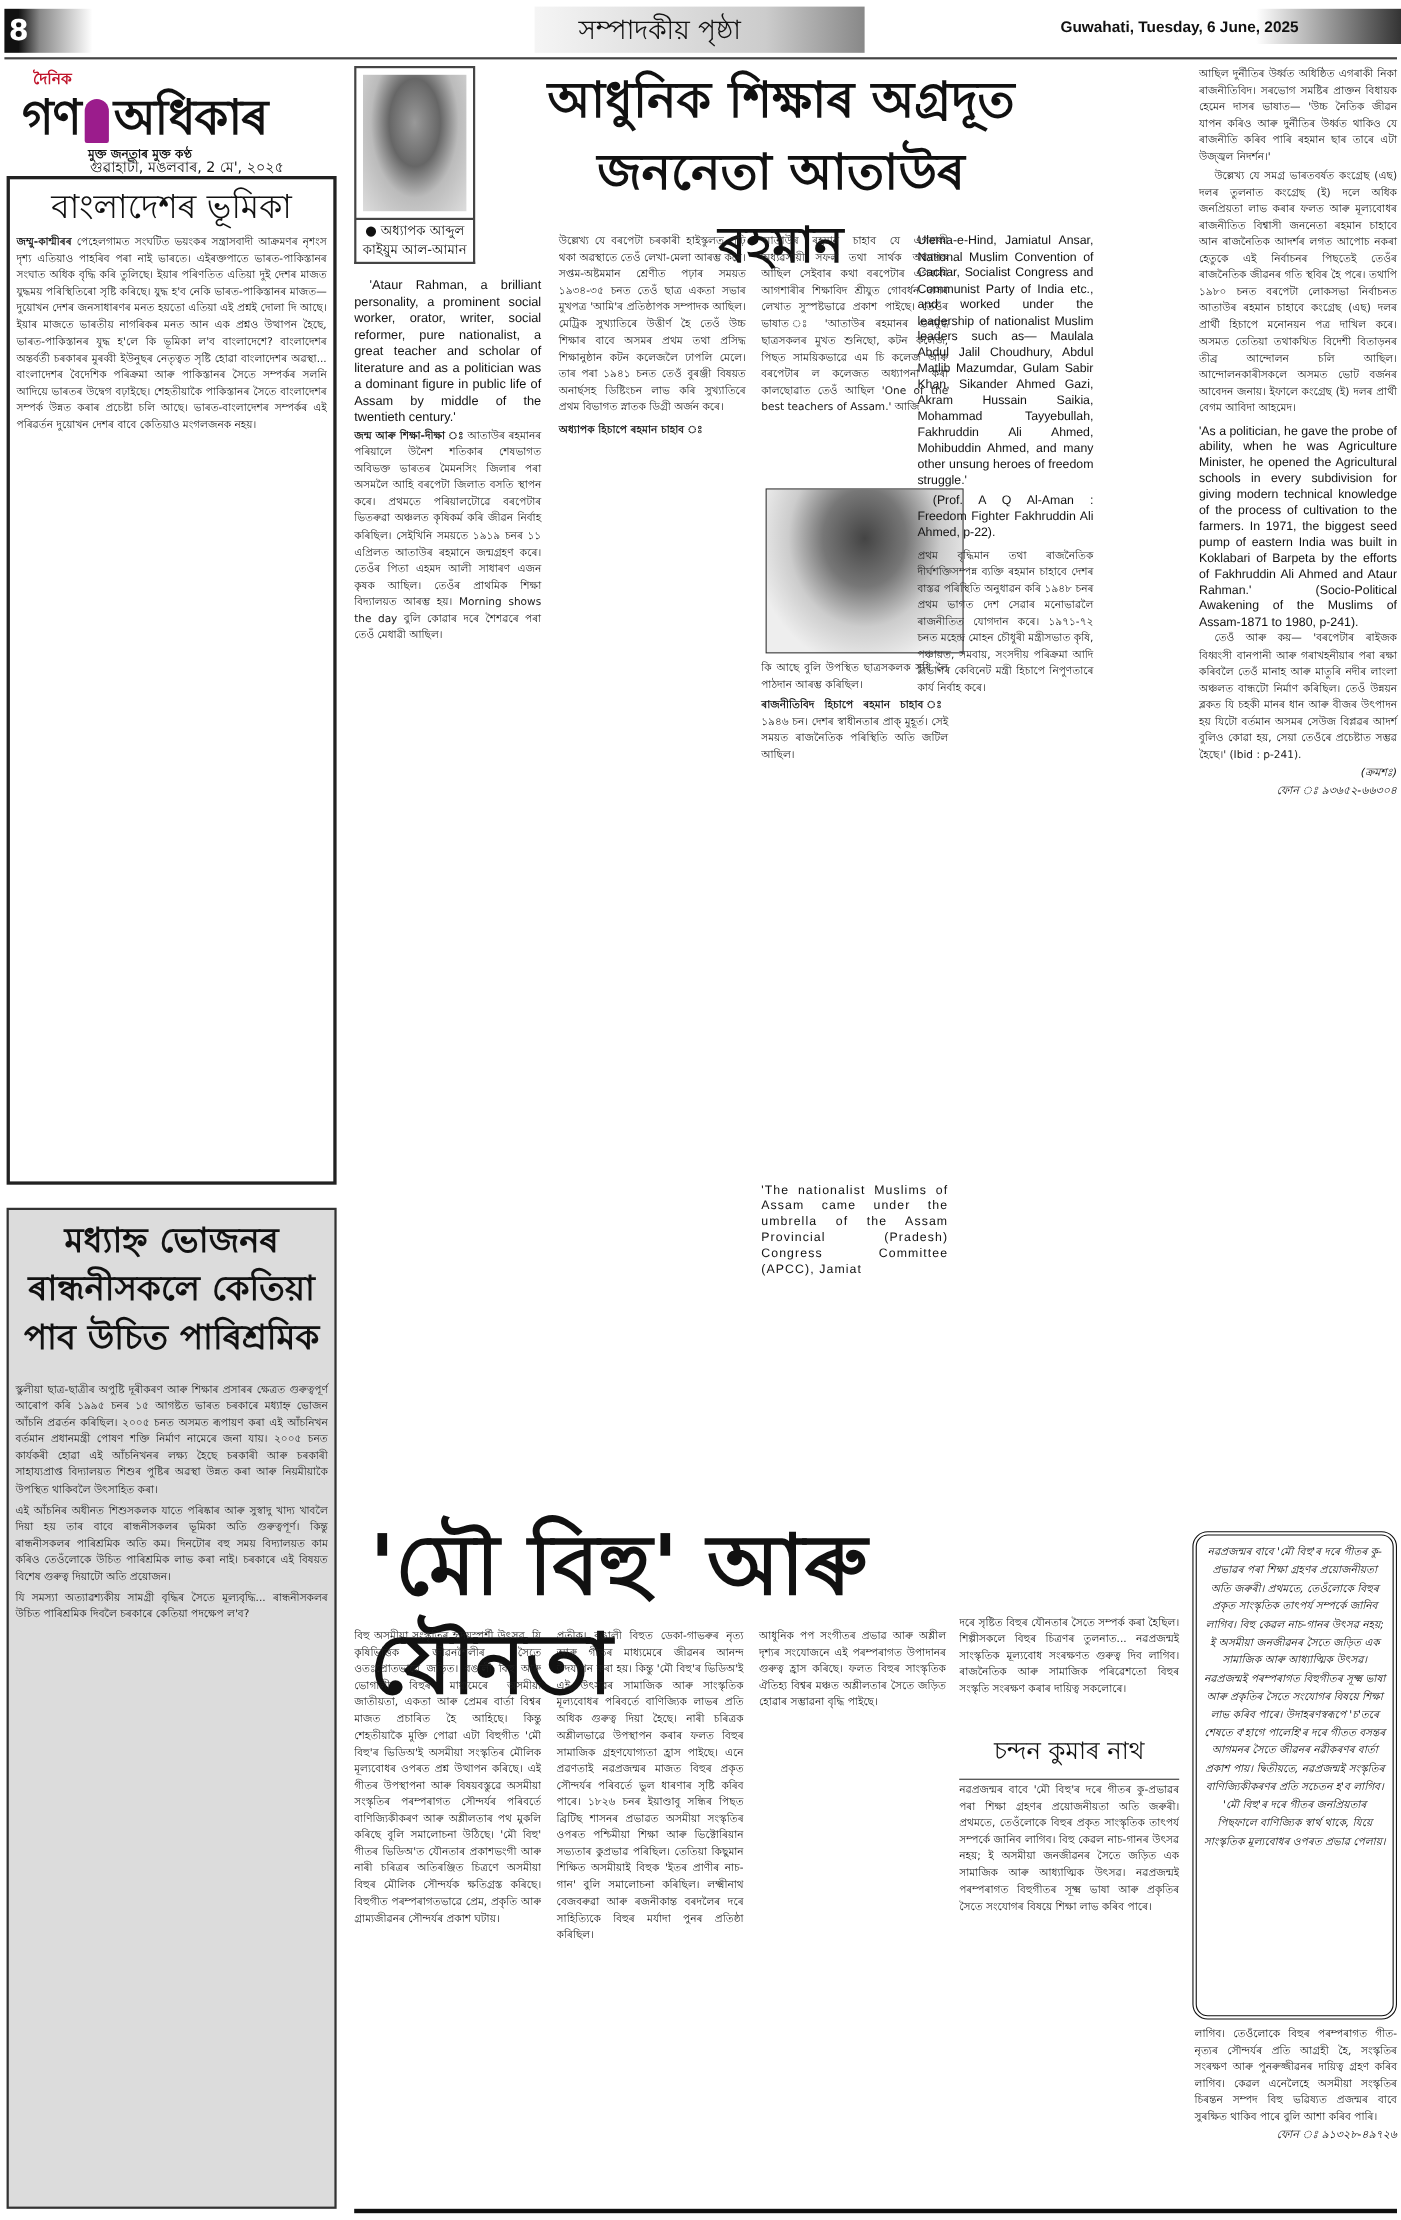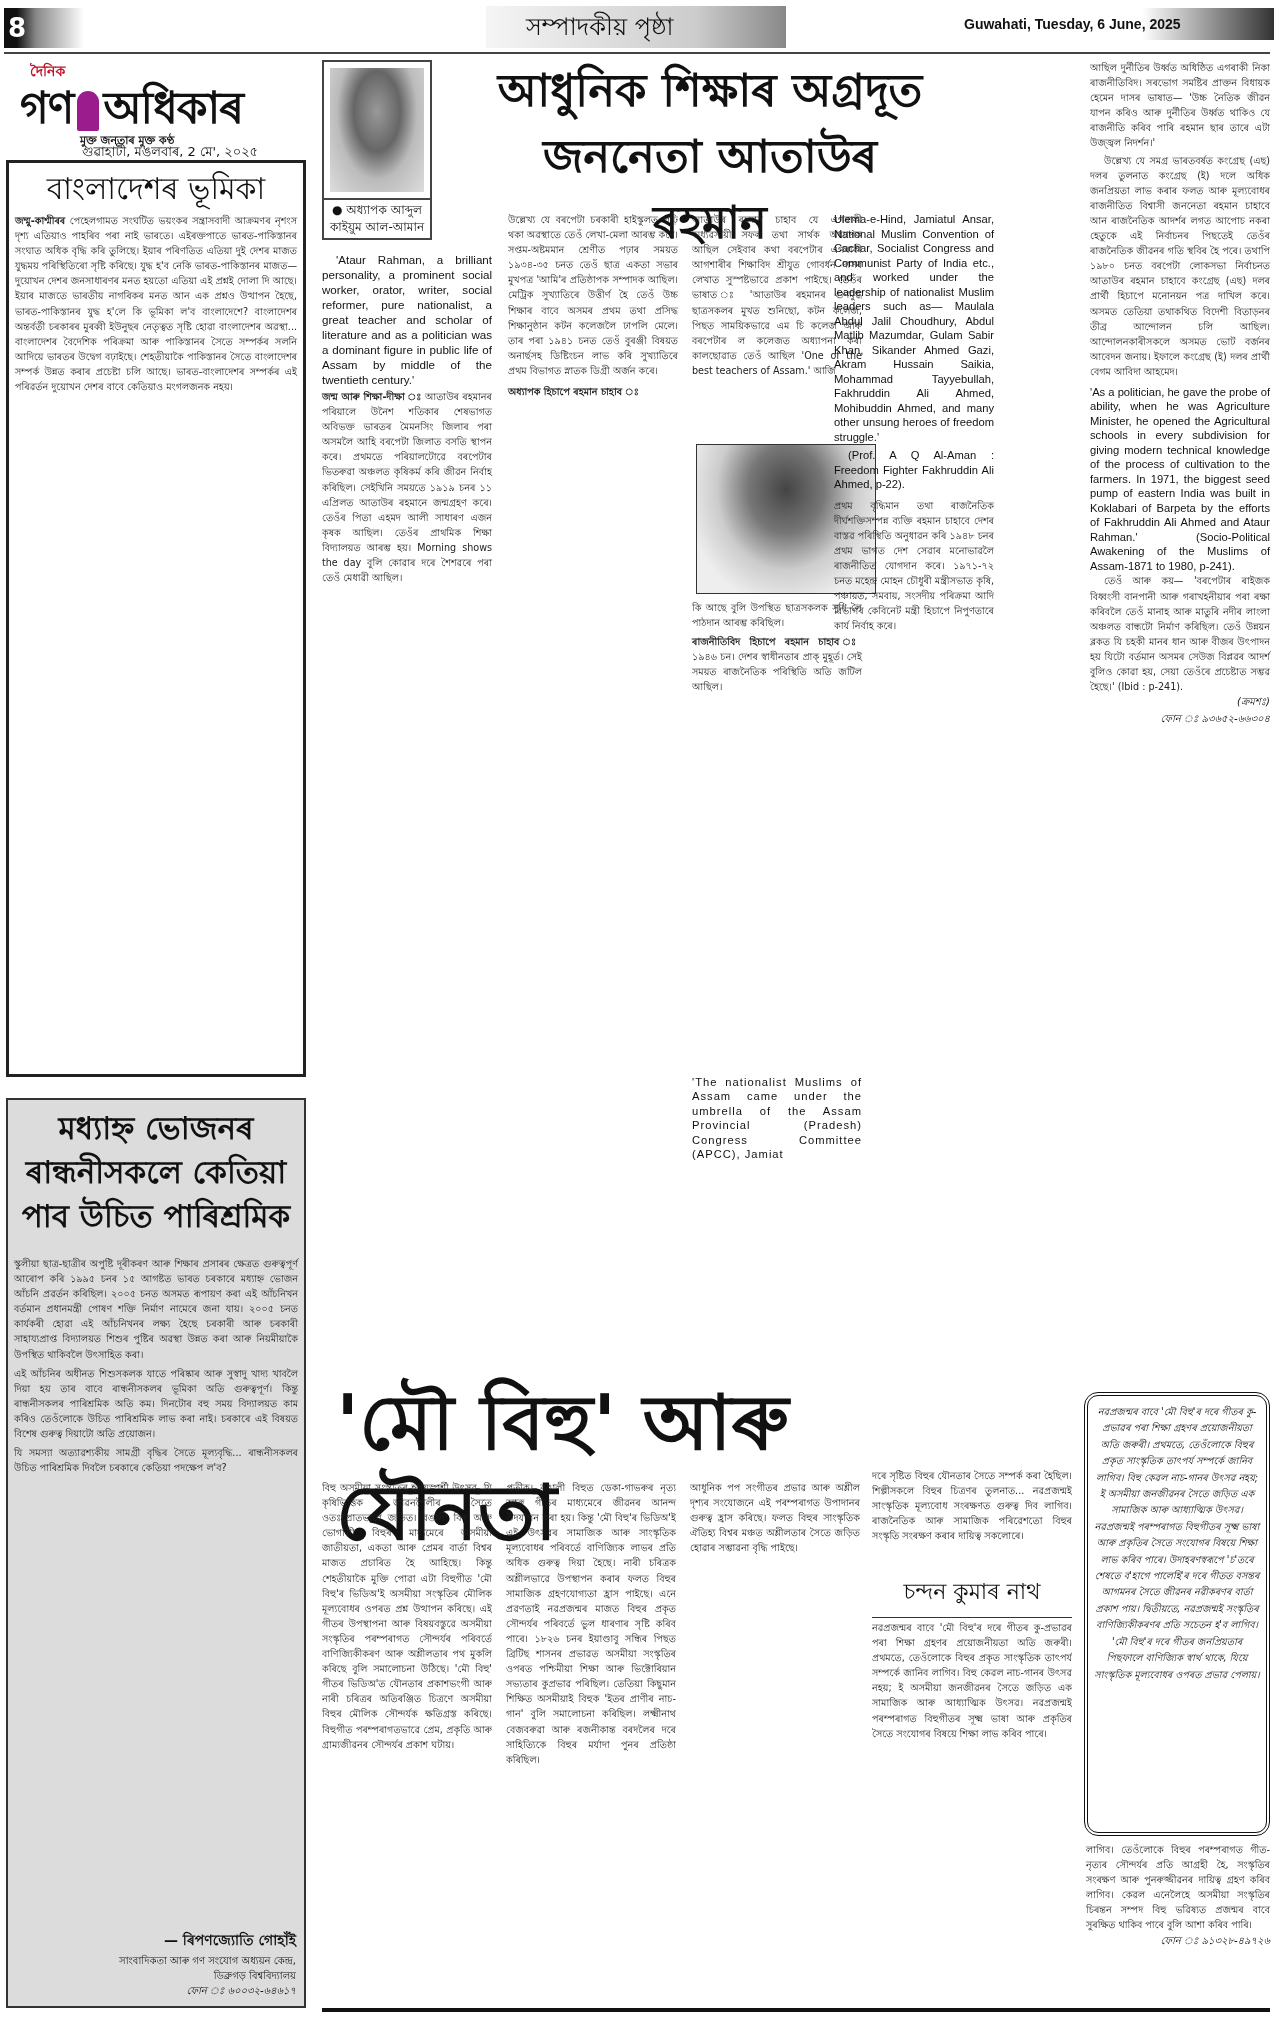--- a/index.html
+++ b/index.html
@@ -58,26 +58,20 @@
 <div class="abs box ed1">
   <div class="ed-title">বাংলাদেশৰ ভূমিকা</div>
   <div class="body"><b>জম্মু-কাশ্মীৰৰ</b> <span>পেহেলগামত সংঘটিত ভয়ংকৰ সন্ত্ৰাসবাদী আক্ৰমণৰ নৃশংস দৃশ্য এতিয়াও পাহৰিব পৰা নাই ভাৰতে। এইৰক্তপাতে ভাৰত-পাকিস্তানৰ সংঘাত অধিক বৃদ্ধি কৰি তুলিছে। ইয়াৰ পৰিণতিত এতিয়া দুই দেশৰ মাজত যুদ্ধময় পৰিস্থিতিৰো সৃষ্টি কৰিছে। যুদ্ধ হ'ব নেকি ভাৰত-পাকিস্তানৰ মাজত— দুয়োখন দেশৰ জনসাধাৰণৰ মনত হয়তো এতিয়া এই প্ৰশ্নই দোলা দি আছে। ইয়াৰ মাজতে ভাৰতীয় নাগৰিকৰ মনত আন এক প্ৰশ্নও উত্থাপন হৈছে, ভাৰত-পাকিস্তানৰ যুদ্ধ হ'লে কি ভূমিকা ল'ব বাংলাদেশে? বাংলাদেশৰ অন্তৰ্বৰ্তী চৰকাৰৰ মুৰব্বী ইউনুছৰ নেতৃত্বত সৃষ্টি হোৱা বাংলাদেশৰ অৱস্থা... বাংলাদেশৰ বৈদেশিক পৰিক্ৰমা আৰু পাকিস্তানৰ সৈতে সম্পৰ্কৰ সলনি আদিয়ে ভাৰতৰ উদ্বেগ বঢ়াইছে। শেহতীয়াকৈ পাকিস্তানৰ সৈতে বাংলাদেশৰ সম্পৰ্ক উন্নত কৰাৰ প্ৰচেষ্টা চলি আছে। ভাৰত-বাংলাদেশৰ সম্পৰ্কৰ এই পৰিৱৰ্তন দুয়োখন দেশৰ বাবে কেতিয়াও মংগলজনক নহয়।</span></div>
 </div>
 
 <div class="abs ed2">
   <div class="ed2-title">মধ্যাহ্ন ভোজনৰ ৰান্ধনীসকলে কেতিয়া পাব উচিত পাৰিশ্ৰমিক</div>
   <div class="body">স্কুলীয়া ছাত্ৰ-ছাত্ৰীৰ অপুষ্টি দূৰীকৰণ আৰু শিক্ষাৰ প্ৰসাৰৰ ক্ষেত্ৰত গুৰুত্বপূৰ্ণ আৰোপ কৰি ১৯৯৫ চনৰ ১৫ আগষ্টত ভাৰত চৰকাৰে মধ্যাহ্ন ভোজন আঁচনি প্ৰৱৰ্তন কৰিছিল। ২০০৫ চনত অসমত ৰূপায়ণ কৰা এই আঁচনিখন বৰ্তমান প্ৰধানমন্ত্ৰী পোষণ শক্তি নিৰ্মাণ নামেৰে জনা যায়। ২০০৫ চনত কাৰ্যকৰী হোৱা এই আঁচনিখনৰ লক্ষ্য হৈছে চৰকাৰী আৰু চৰকাৰী সাহায্যপ্ৰাপ্ত বিদ্যালয়ত শিশুৰ পুষ্টিৰ অৱস্থা উন্নত কৰা আৰু নিয়মীয়াকৈ উপস্থিত থাকিবলৈ উৎসাহিত কৰা।</div>
   <div class="body" style="margin-top:4px">এই আঁচনিৰ অধীনত শিশুসকলক যাতে পৰিষ্কাৰ আৰু সুস্বাদু খাদ্য খাবলৈ দিয়া হয় তাৰ বাবে ৰান্ধনীসকলৰ ভূমিকা অতি গুৰুত্বপূৰ্ণ। কিন্তু ৰান্ধনীসকলৰ পাৰিশ্ৰমিক অতি কম। দিনটোৰ বহু সময় বিদ্যালয়ত কাম কৰিও তেওঁলোকে উচিত পাৰিশ্ৰমিক লাভ কৰা নাই। চৰকাৰে এই বিষয়ত বিশেষ গুৰুত্ব দিয়াটো অতি প্ৰয়োজন।</div>
   <div class="body" style="margin-top:4px">যি সমস্যা অত্যাৱশ্যকীয় সামগ্ৰী বৃদ্ধিৰ সৈতে মূল্যবৃদ্ধি... ৰান্ধনীসকলৰ উচিত পাৰিশ্ৰমিক দিবলৈ চৰকাৰে কেতিয়া পদক্ষেপ ল'ব?</div>
-  <div style="position:absolute;bottom:6px;right:8px;width:280px">
-    <div class="sig">— ৰিপণজ্যোতি গোহাঁই</div>
-    <div class="aff">সাংবাদিকতা আৰু গণ সংযোগ অধ্যয়ন কেন্দ্ৰ,</div>
-    <div class="aff">ডিব্ৰুগড় বিশ্ববিদ্যালয়</div>
-    <div class="phone">ফোন ঃ ৬০০৩২-৬৪৬১৭</div>
-  </div>
 </div>
 
 <div class="abs photo1">
     <div class="photo-img"></div>
   </div>
 <div class="abs byline"><span>● </span><span>অধ্যাপক আব্দুল কাইয়ুম আল-আমান</span></div>
 <div class="abs headline">আধুনিক শিক্ষাৰ অগ্ৰদূত জননেতা আতাউৰ ৰহমান</div>
 
 <div class="abs col" style="left:322px;top:252px;">
   <div class="eng" style="font-size:11.6px;line-height:15px;text-indent:14px">'Ataur Rahman, a brilliant personality, a prominent social worker, orator, writer, social reformer, pure nationalist, a great teacher and scholar of literature and as a politician was a dominant figure in public life of Assam by middle of the twentieth century.'</div>

